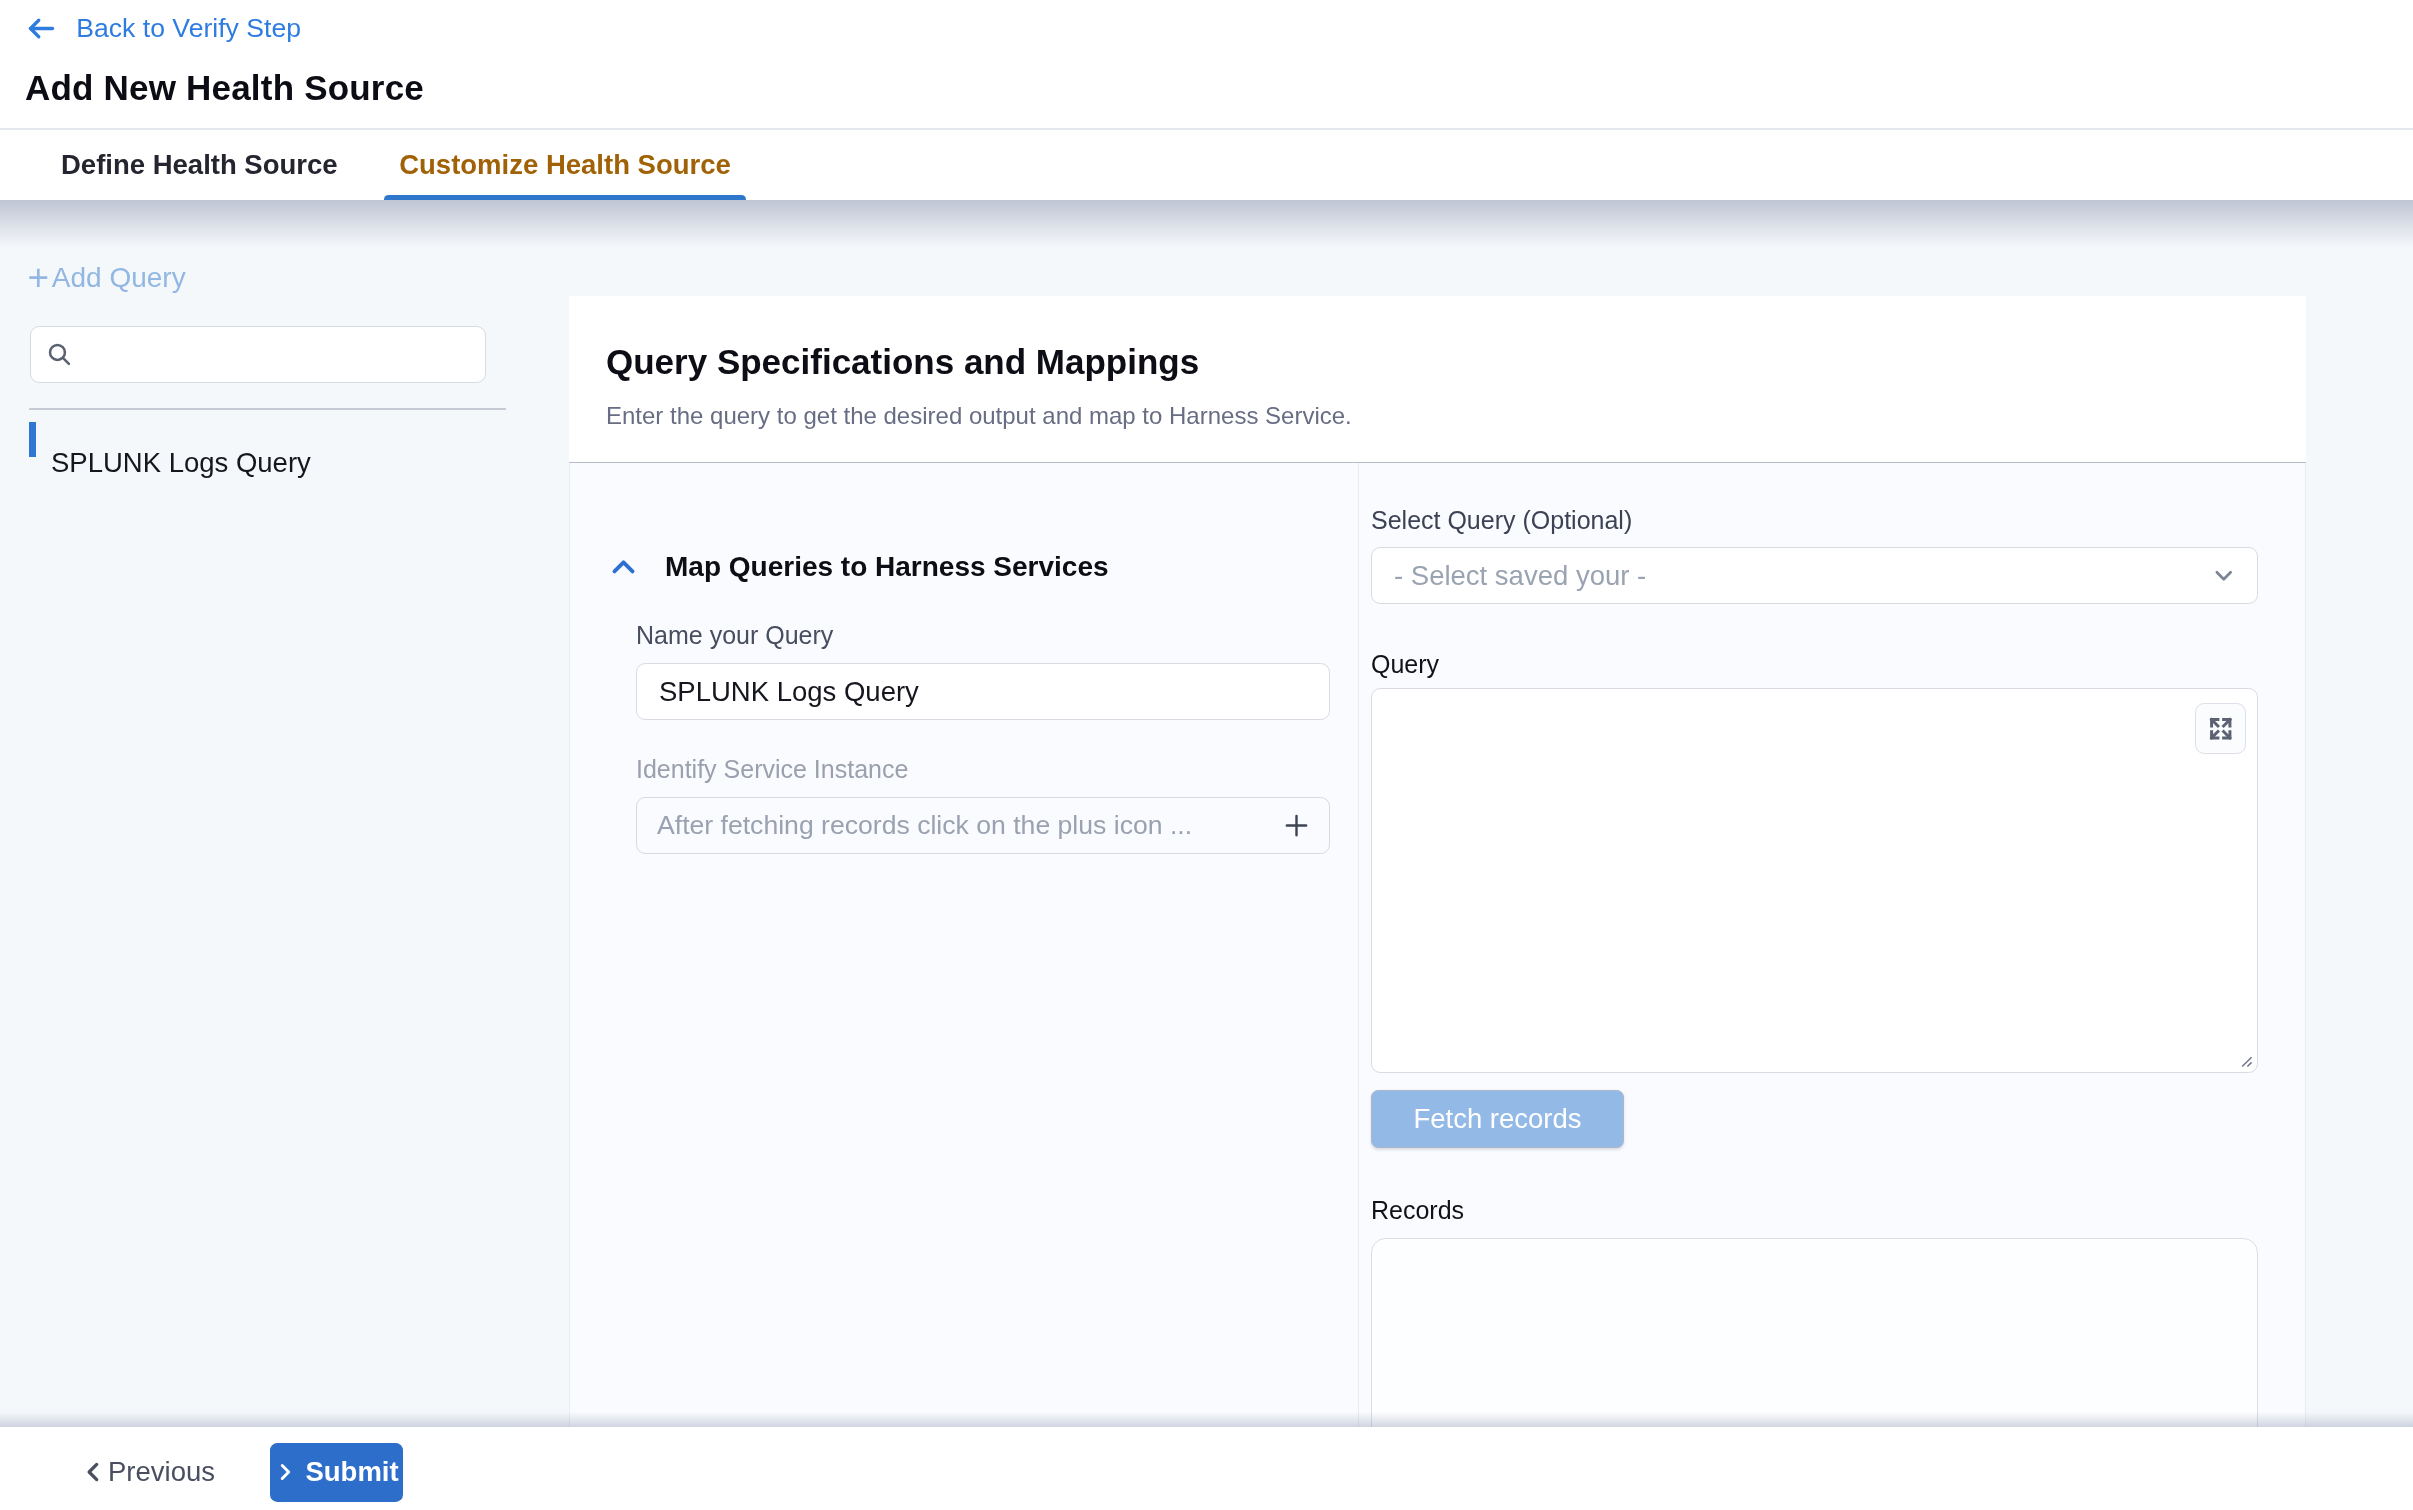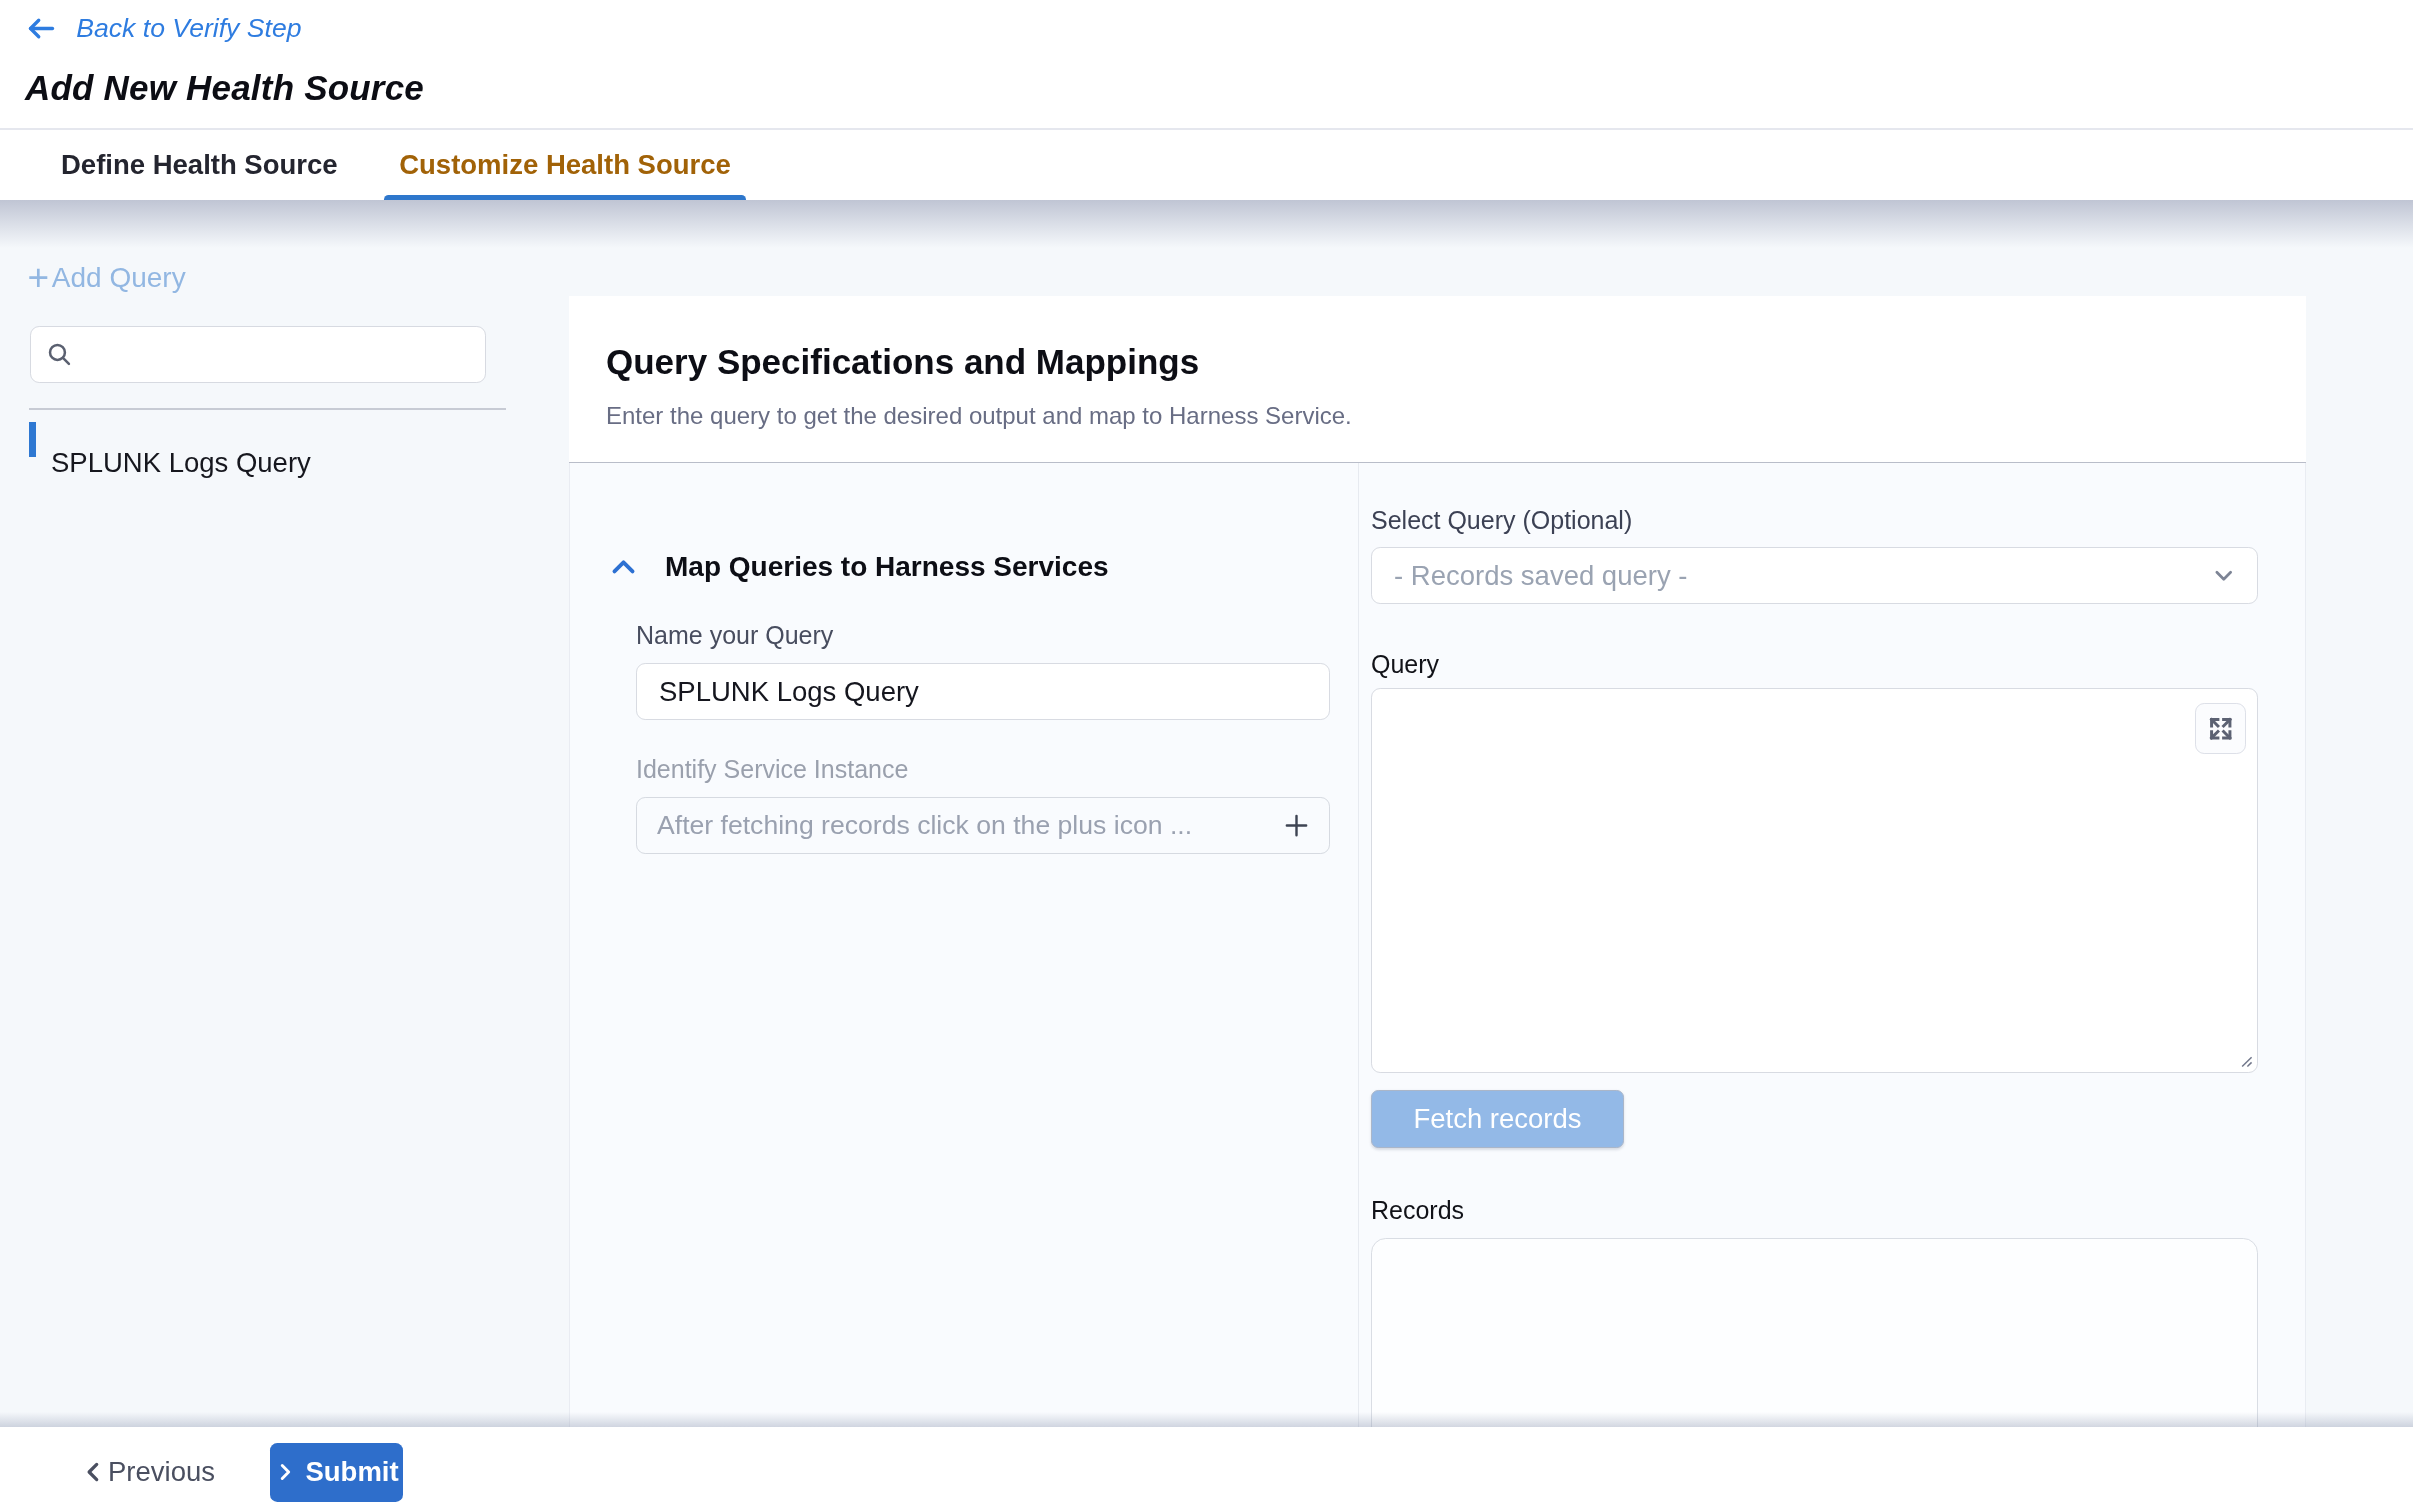--- a/index.html
+++ b/index.html
@@ -14,21 +14,21 @@
   }
   *{box-sizing:border-box; margin:0; padding:0;}
   html,body{width:2413px; height:1510px; overflow:hidden;}
   body{
     font-family:"Liberation Sans", sans-serif;
     background:#ffffff;
     position:relative;
     color:#15161d;
   }
   
-  .app-header{position:absolute; left:0; top:0; width:100%; height:162px; background:#fff;font-style:italic;}
+  .app-header{position:absolute; left:0; top:0; width:100%; height:162px; background:#fff;}
   .back-link{position:absolute; left:25px; top:12px; display:flex; align-items:center; gap:18.3px; cursor:pointer;}
   .back-link svg{display:block;}
   .back-link span{font-size:26.6px; color:var(--accent);}
   .page-title{position:absolute; left:25px; top:68px; font-size:35px; font-weight:700; color:#0c0d14; letter-spacing:0.2px;}
   .header-divider{position:absolute; left:0; top:128px; width:100%; height:1.8px; background:#e5e7ee;}
   
   .tabbar{position:absolute; left:16px; top:130px; width:100%; height:70px; background:#fff; display:flex; align-items:center;}
   .tab{height:100%; display:flex; align-items:center; font-size:27.5px; font-weight:600; position:relative; cursor:pointer;}
   .tab-define{margin-left:45px; color:#24252f;}
   .tab-customize{margin-left:46px; padding:0 15.6px; color:#a16207;}
@@ -156,21 +156,21 @@
             <svg width="29" height="29" viewBox="0 0 24 24" fill="none" stroke="#3e4453" stroke-width="2" stroke-linecap="round">
                 <path d="M12 4v16M4 12h16"></path>
               </svg>
           </div>
         </div>
       </div>
 
       <div class="col-right">
         <div class="r-label">Select Query (Optional)</div>
         <div class="select-box">
-          <span class="select-value">- Records saved query -</span>
+          <span class="select-value">- Select saved your -</span>
           <svg width="27.5" height="27.5" viewBox="0 0 24 24" fill="none" stroke="#7d8495" stroke-width="2.4" stroke-linecap="round" stroke-linejoin="round">
               <path d="M6 9l6 6 6-6"></path>
             </svg>
         </div>
         <div class="r-label strong q-label">Query</div>
         <div class="ta-wrap">
           <textarea class="query-textarea" style=""></textarea>
           <div class="expand-btn">
             <svg width="27.5" height="27.5" viewBox="0 0 24 24" fill="none" stroke="#5c6273" stroke-width="2.6" stroke-linecap="square">
                 <path d="M14.5 4H20v5.5"></path>

